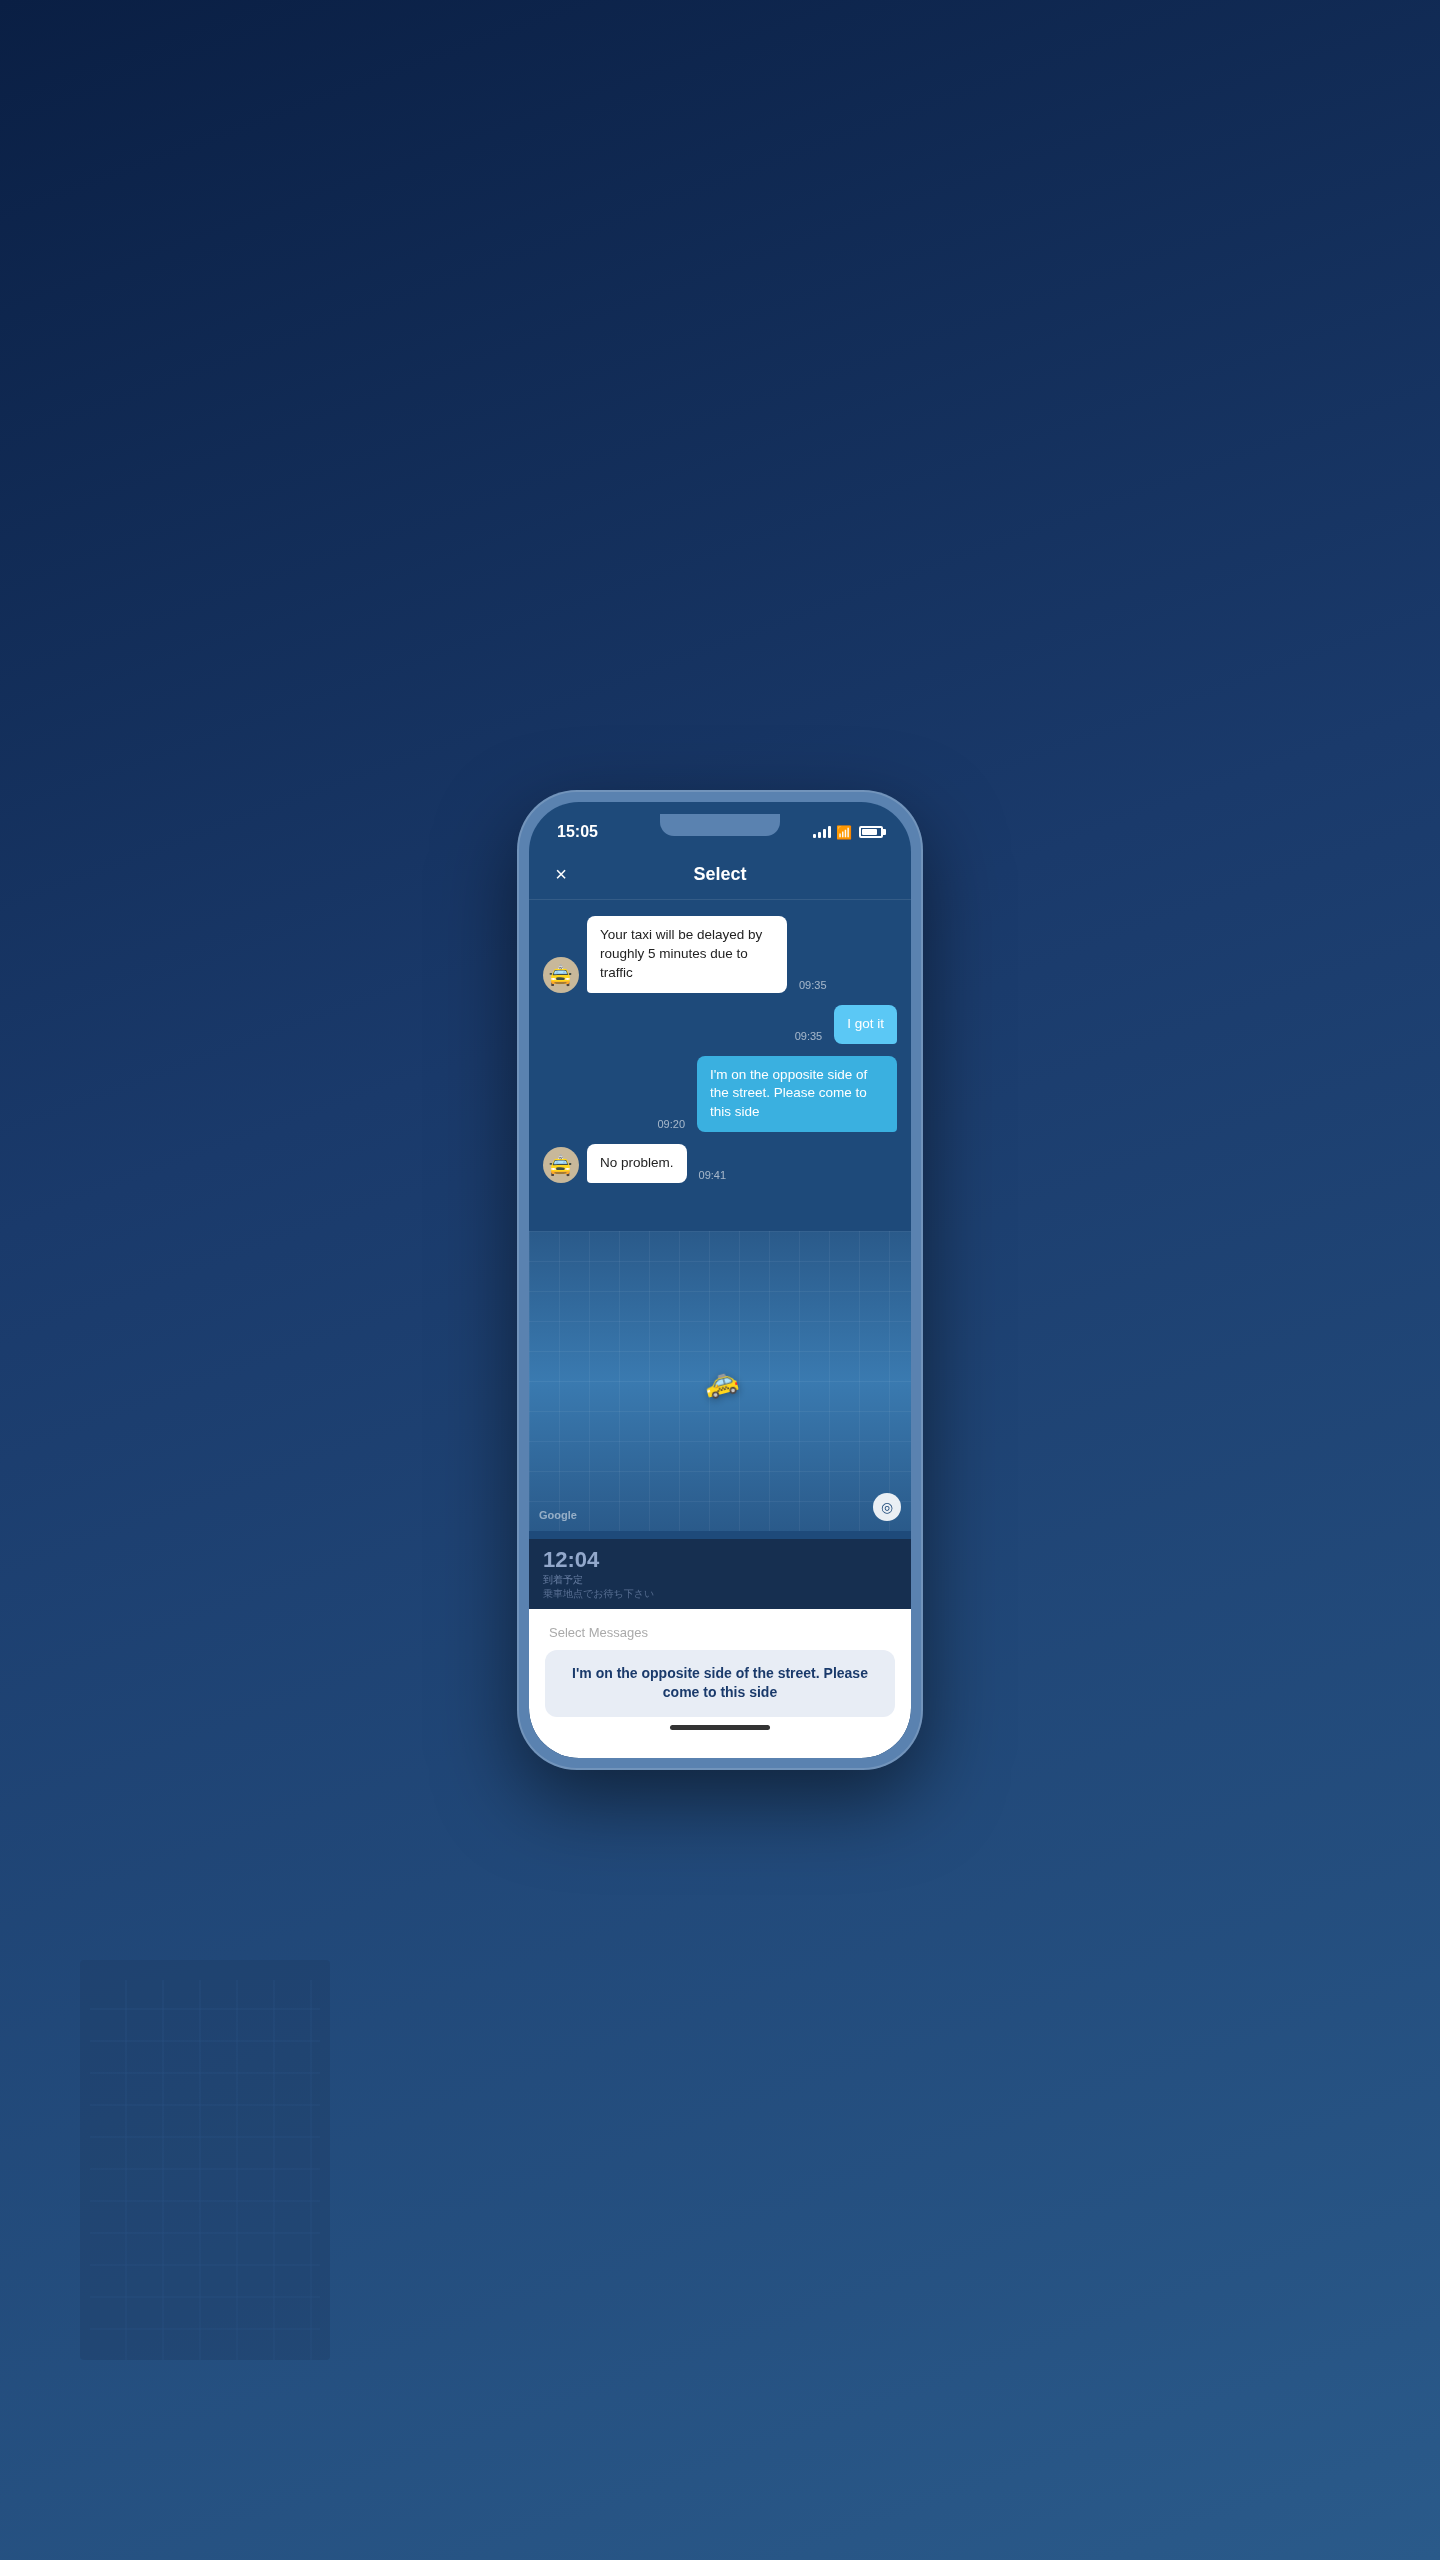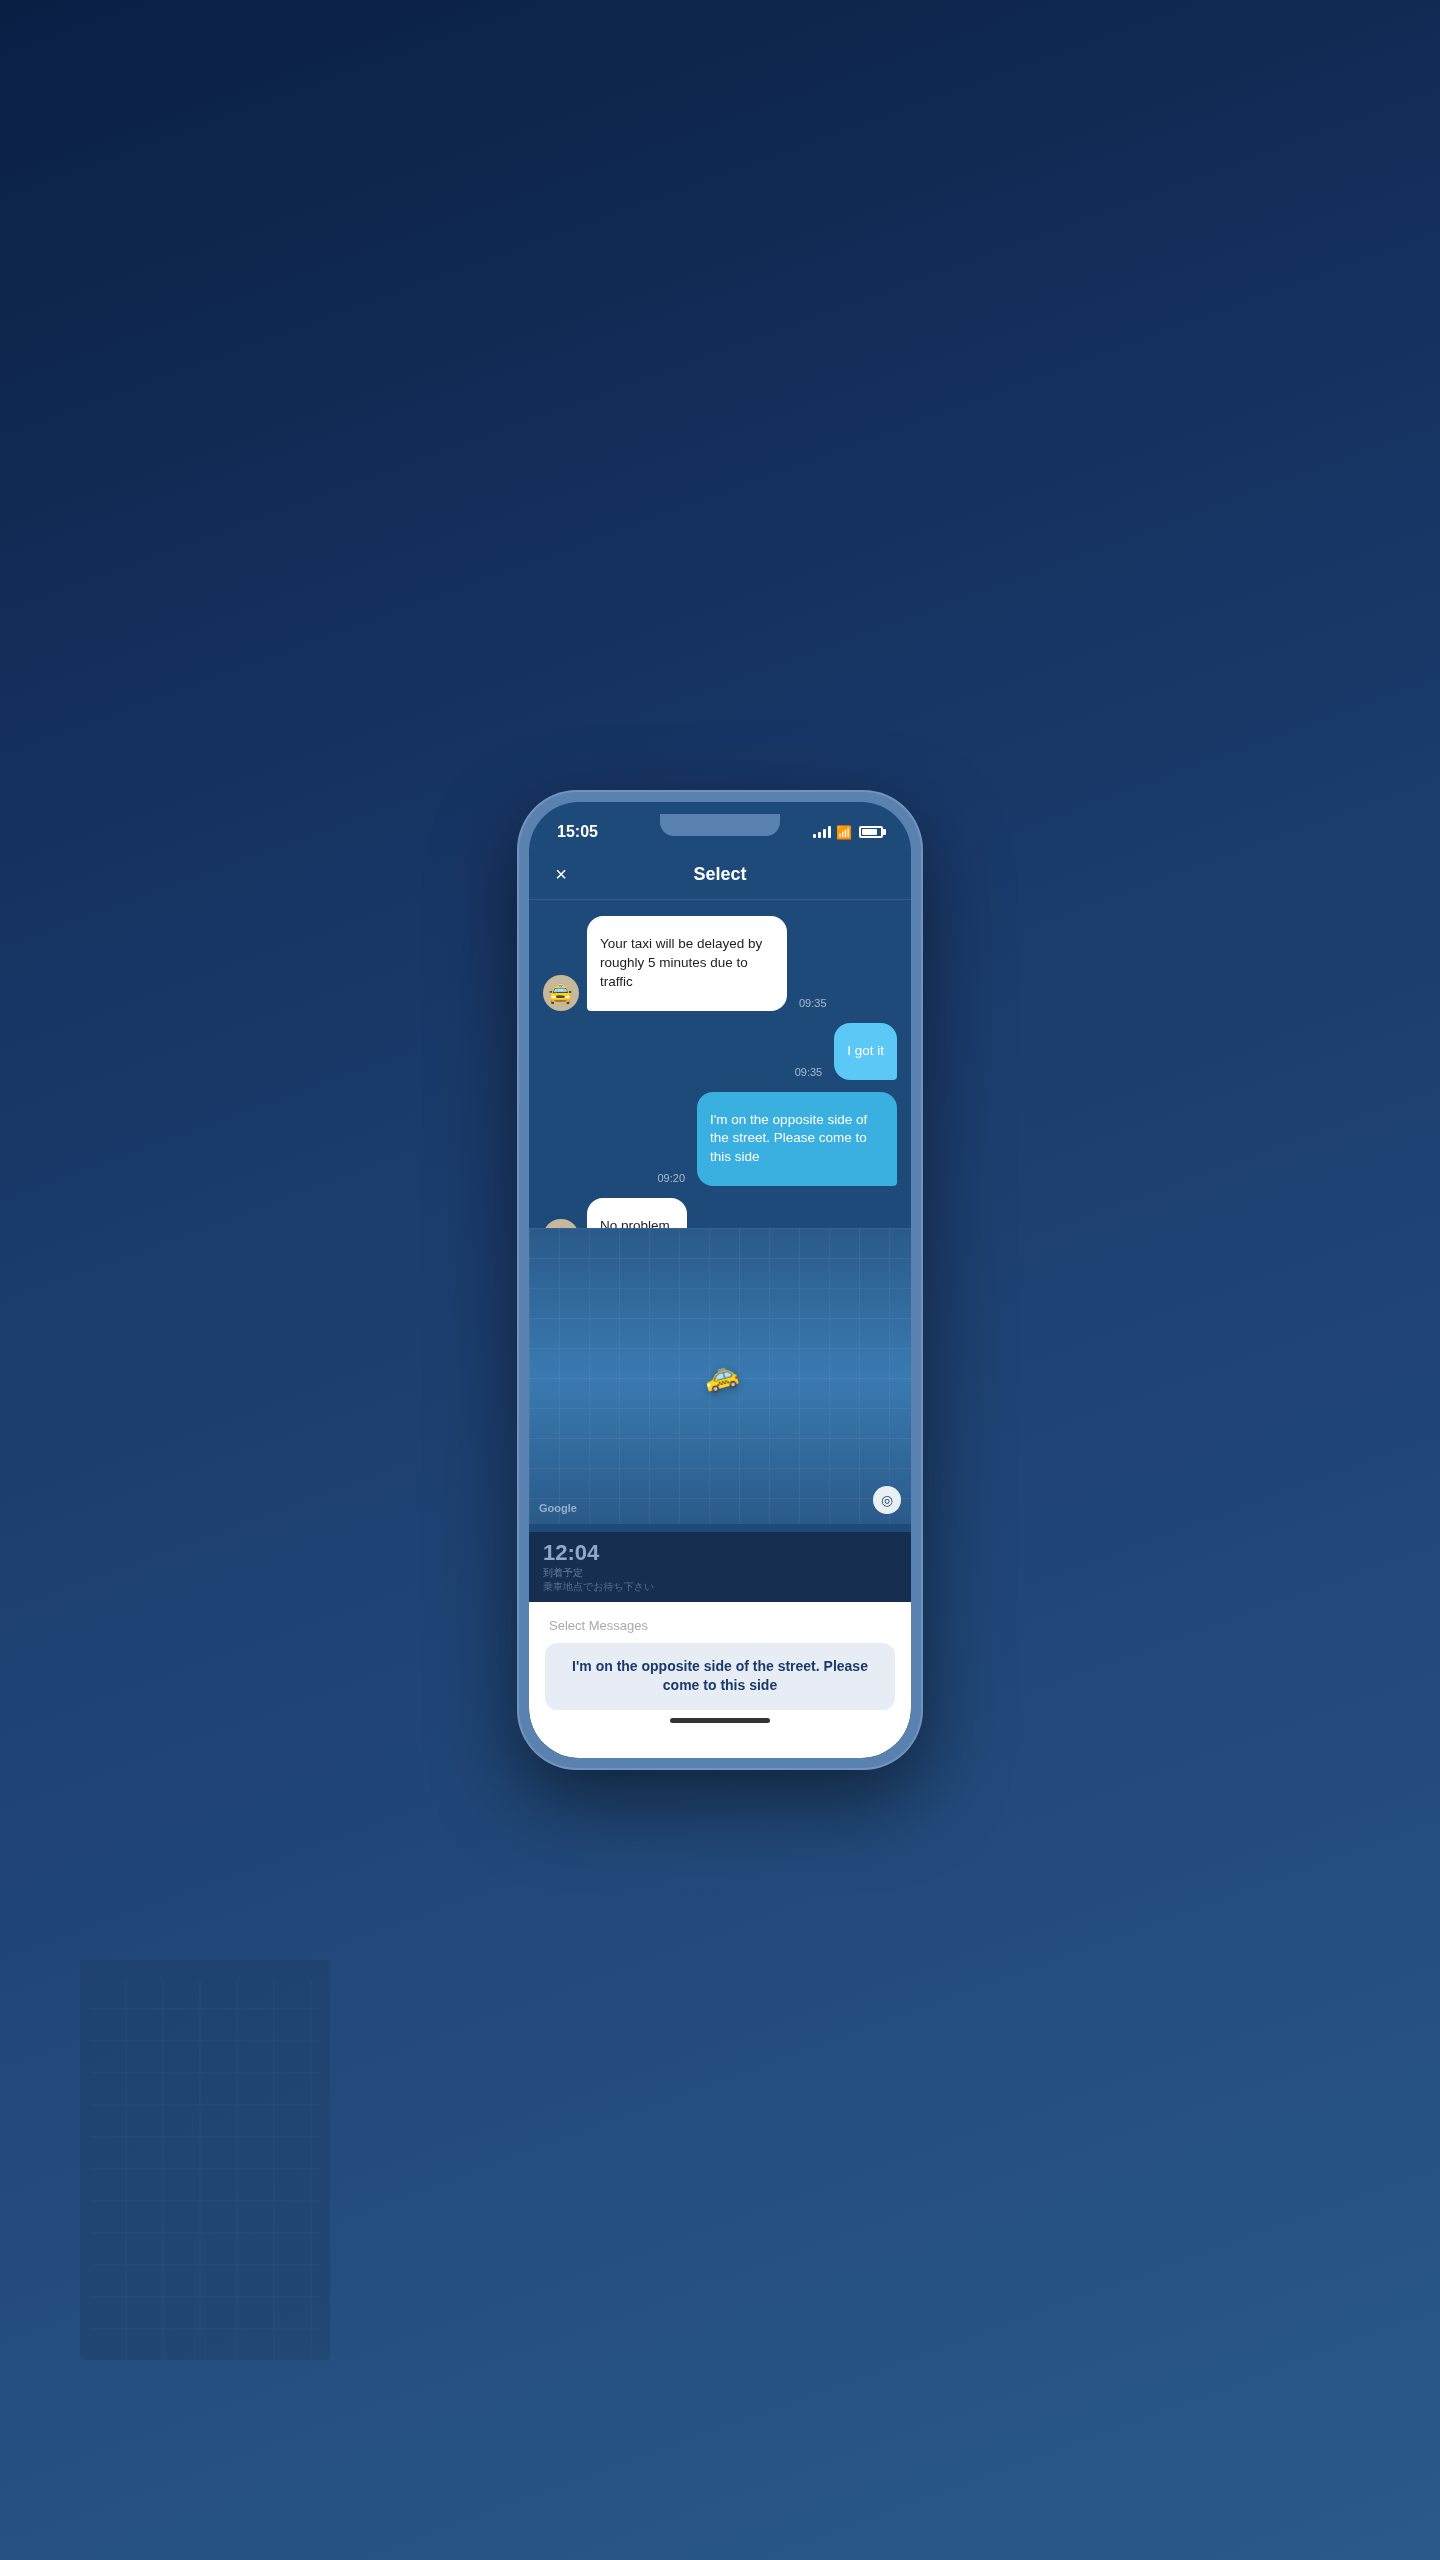--- a/index.html
+++ b/index.html
@@ -213,22 +213,22 @@
       display: flex;
       align-items: center;
       justify-content: center;
       font-size: 20px;
       overflow: hidden;
     }
 
     
     .bubble {
       max-width: 200px;
-      padding: 19px 13px;
-      border-radius: 16px;
+      padding: 10px 13px;
+      border-radius: 8px;
       font-size: 13.5px;
       line-height: 1.4;
       position: relative;
     }
 
     .bubble.received {
       background: white;
       color: #222;
       border-bottom-left-radius: 4px;
     }
@@ -327,21 +327,21 @@
 
     .eta-sublabel {
       font-size: 10px;
       color: rgba(180,200,240,0.4);
     }
 
     
     .bottom-panel {
       background: white;
       border-radius: 0 0 50px 50px;
-      padding: 16px 16px 28px;
+      padding: 16px 16px 21px;
       flex-shrink: 0;
     }
 
     .select-msg-label {
       font-size: 13px;
       color: #aaa;
       margin-bottom: 10px;
       padding: 0 4px;
     }
 

